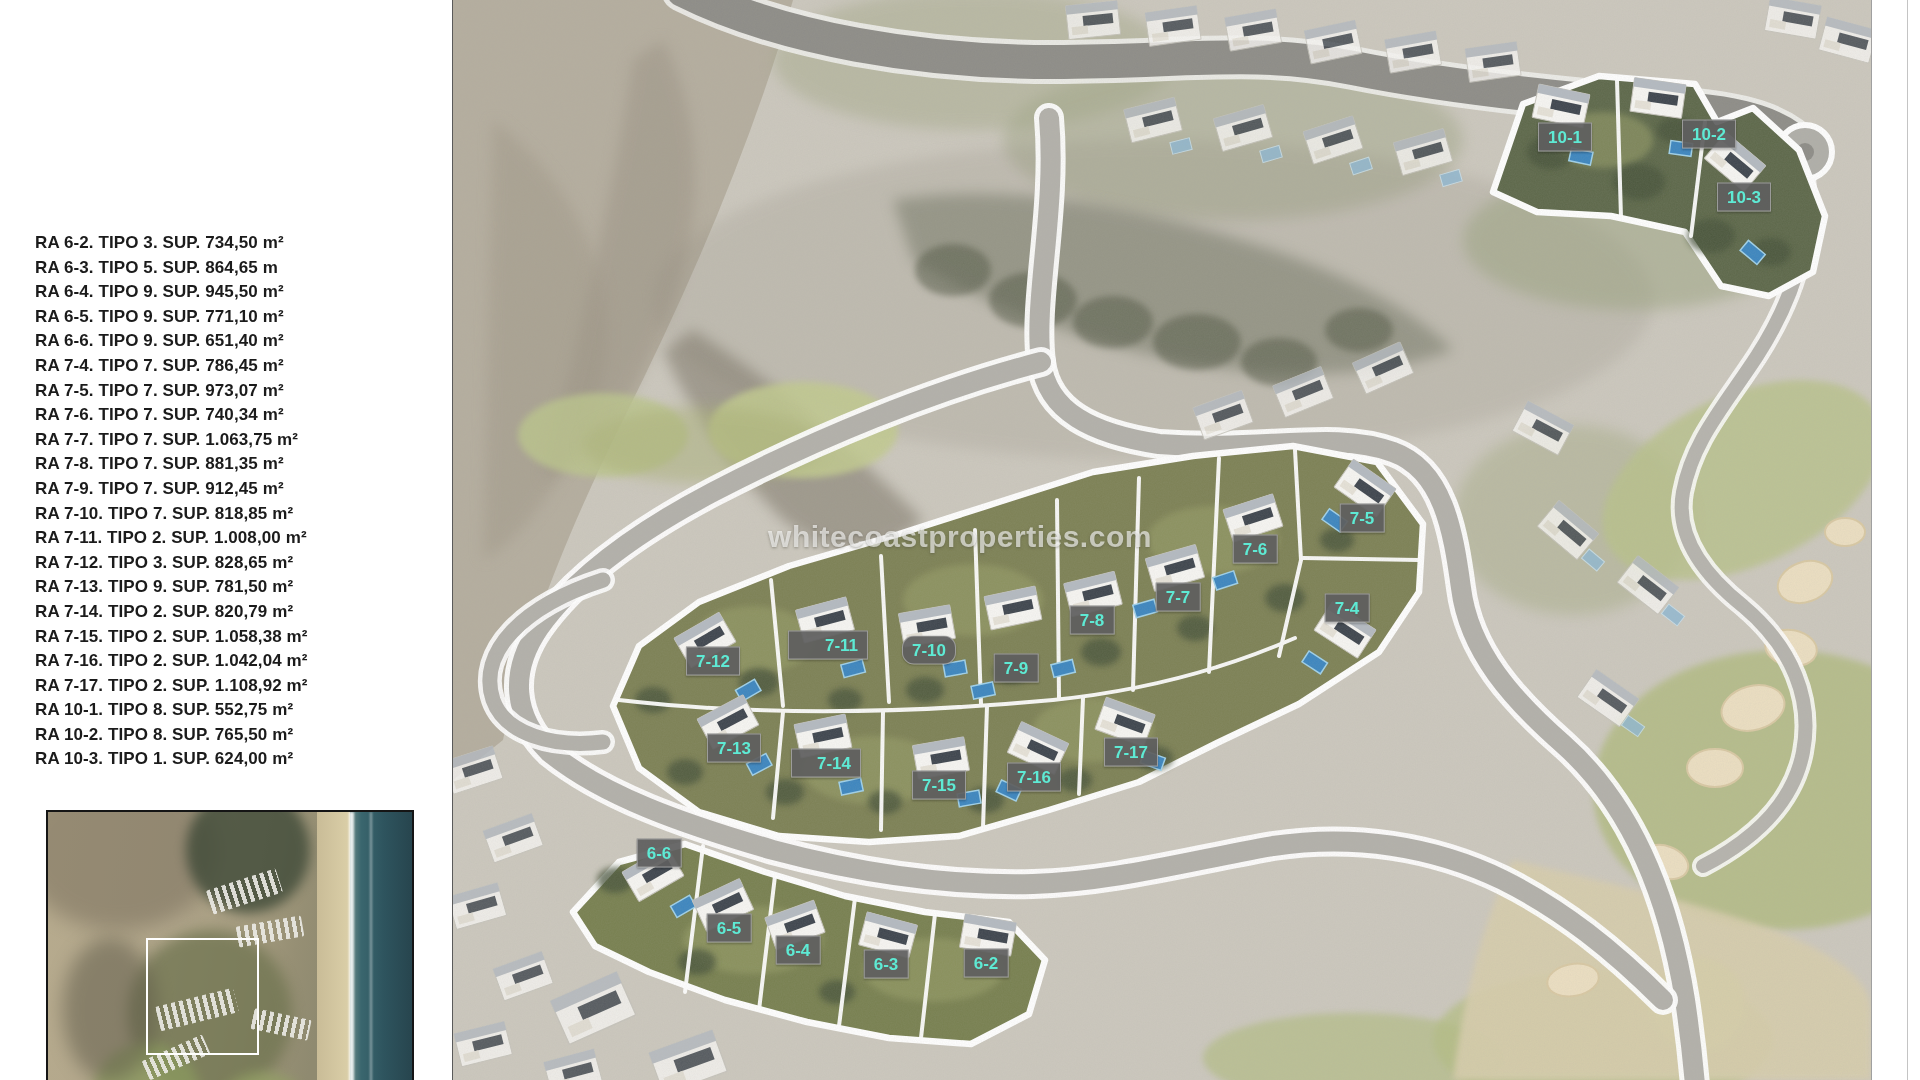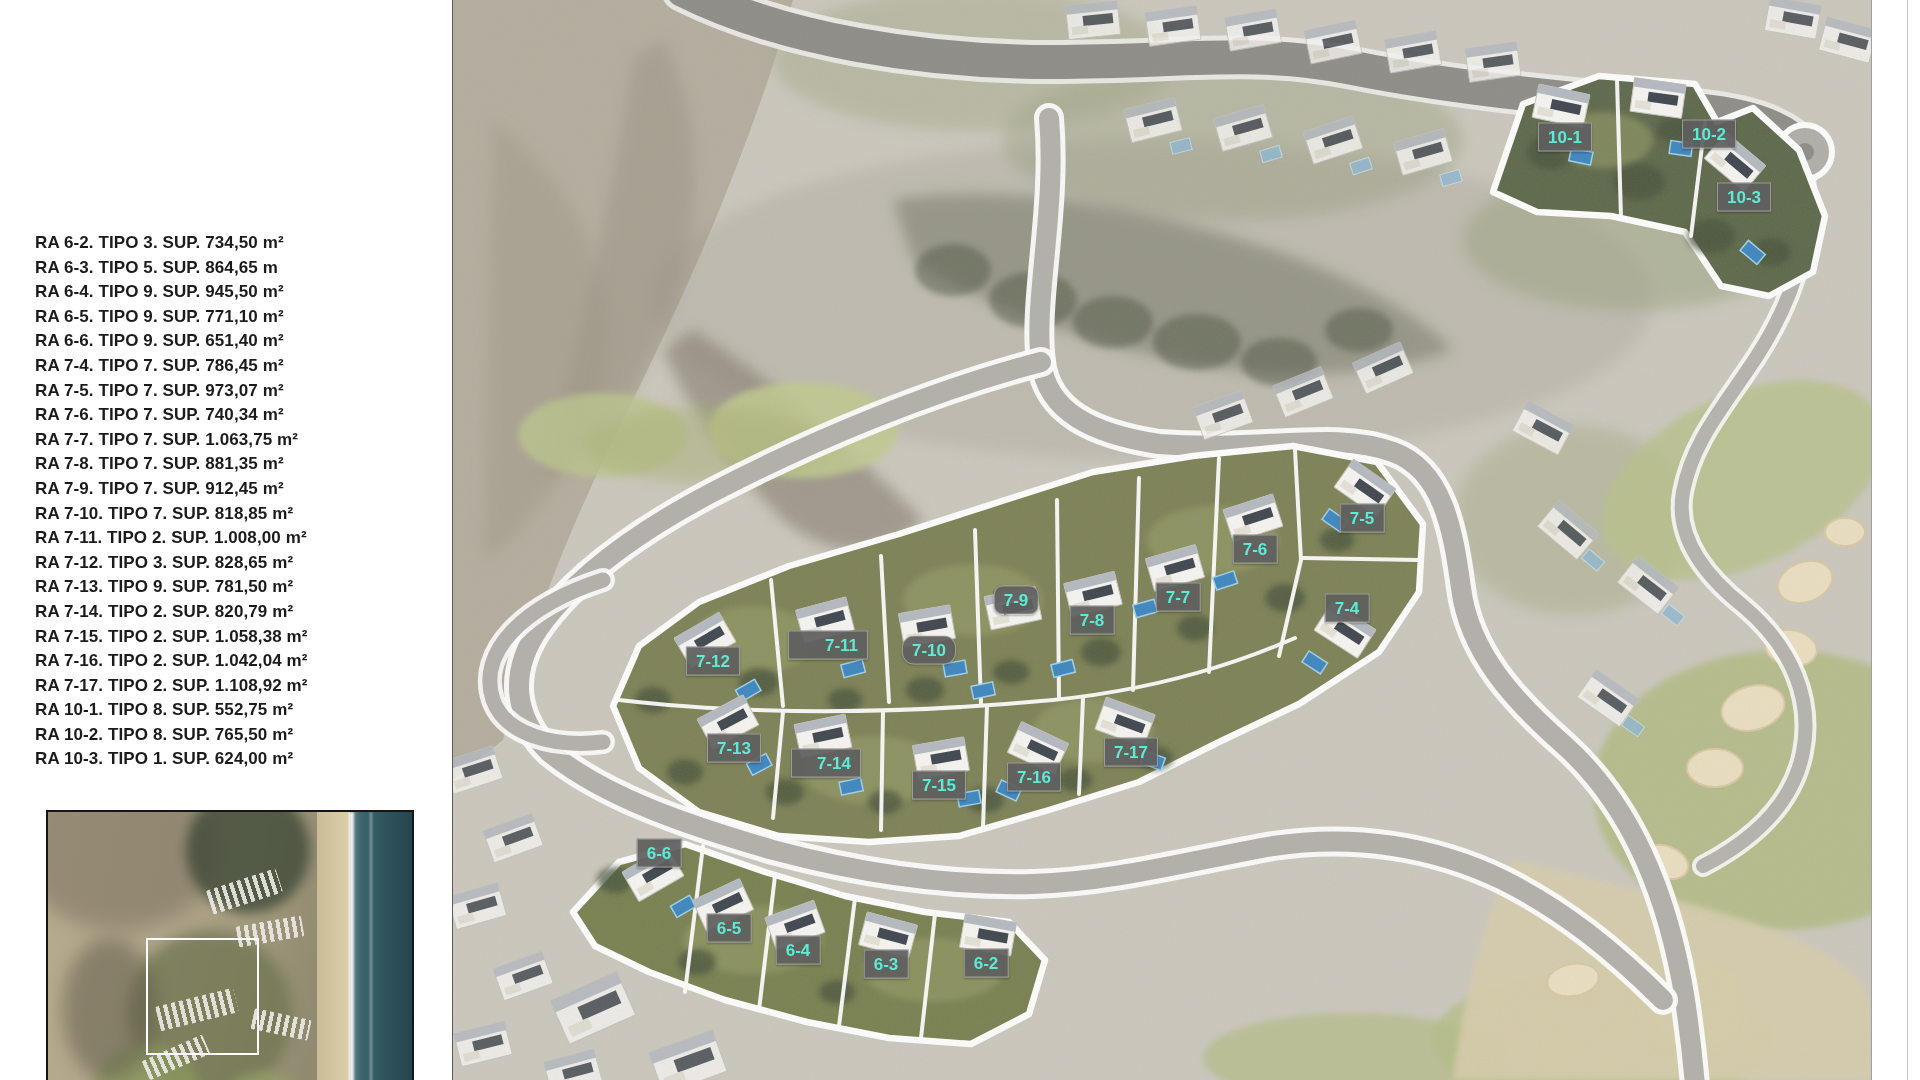--- a/index.html
+++ b/index.html
@@ -319,30 +319,31 @@
         <use href="#villa" transform="translate(1205,98) rotate(8)"></use>
           <use href="#pool" transform="translate(1228,148) rotate(8)"></use>
         <use href="#villa" transform="translate(1282,162) rotate(40)"></use>
           <use href="#pool" transform="translate(1300,252) rotate(40)"></use>
       </g>
     </g>
 
     <rect width="1418" height="1080" filter="url(#grain)" opacity=".5"></rect>
   </svg>
 
+  <div class="watermark">whitecoastproperties.com</div>
   <div id="plot-labels">
       <div class="plot-label" style="left: 1112px; top: 137px;">10-1</div>
       <div class="plot-label" style="left: 1210px; top: 134px; margin-left: 46px;">10-2</div>
       <div class="plot-label" style="left: 1291px; top: 197px;">10-3</div>
       <div class="plot-label" style="left: 909px; top: 518px;">7-5</div>
       <div class="plot-label" style="left: 802px; top: 549px;">7-6</div>
       <div class="plot-label" style="left: 725px; top: 597px;">7-7</div>
       <div class="plot-label" style="left: 894px; top: 608px;">7-4</div>
       <div class="plot-label" style="left: 639px; top: 620px;">7-8</div>
-      <div class="plot-label" style="left: 563px; top: 600px; border-radius: 9px;">7-9</div>
+      <div class="plot-label" style="left: 563px; top: 668px;">7-9</div>
       <div class="plot-label" style="left: 375px; top: 645px; padding-left: 36px;">7-11</div>
       <div class="plot-label" style="left: 476px; top: 650px; border-radius: 12px;">7-10</div>
       <div class="plot-label" style="left: 260px; top: 661px;">7-12</div>
       <div class="plot-label" style="left: 281px; top: 748px;">7-13</div>
       <div class="plot-label" style="left: 678px; top: 752px;">7-17</div>
       <div class="plot-label" style="left: 373px; top: 763px; padding-left: 25px;">7-14</div>
       <div class="plot-label" style="left: 581px; top: 777px;">7-16</div>
       <div class="plot-label" style="left: 486px; top: 785px;">7-15</div>
       <div class="plot-label" style="left: 206px; top: 853px;">6-6</div>
       <div class="plot-label" style="left: 276px; top: 928px;">6-5</div>

